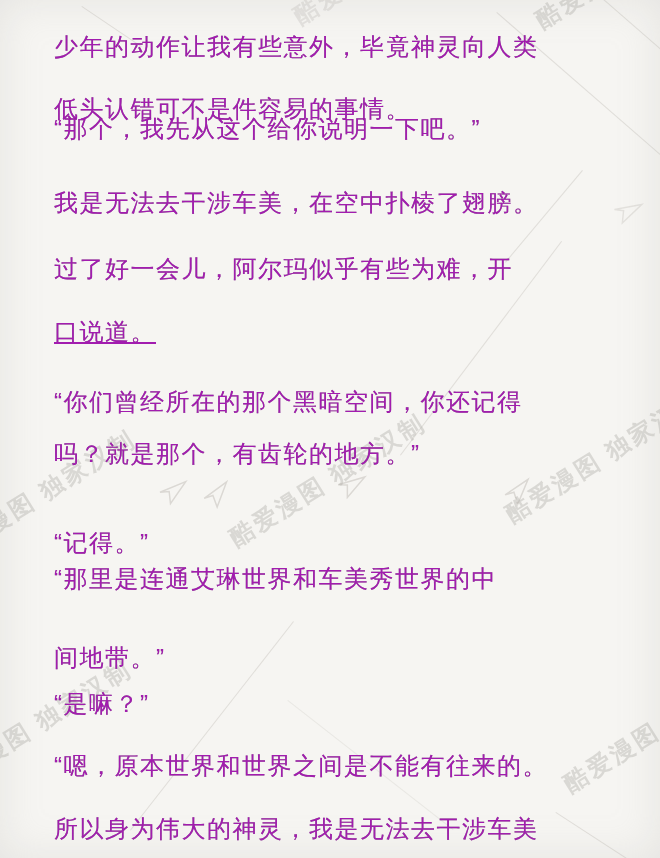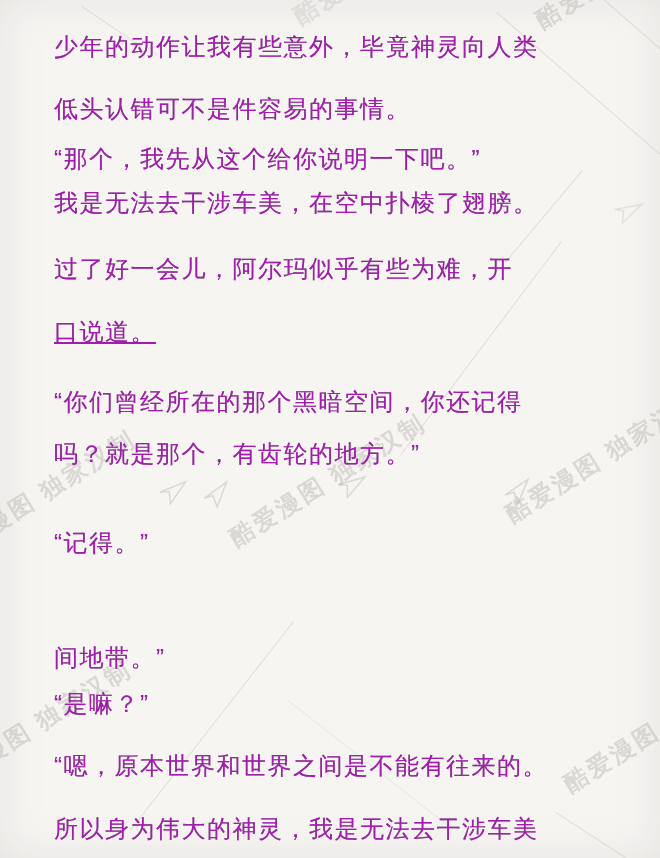--- a/index.html
+++ b/index.html
@@ -14,21 +14,21 @@
   .page::after{
     content:"";position:absolute;inset:0;pointer-events:none;
     box-shadow:inset 0 0 40px rgba(180,178,174,0.25);
   }
   .line{
     position:absolute;left:54px;
     font-size:24px;line-height:34px;letter-spacing:1.5px;
     color:#a21caf;font-weight:500;white-space:nowrap;
     text-shadow:0 0 0.6px rgba(30,30,30,0.45);
   }
-  .ln0{top:30px;}  .ln1{top:92px;}  .ln2{top:142px;} .ln3{top:186px;}
+  .ln0{top:30px;}  .ln1{top:92px;}  .ln2{top:112px;} .ln3{top:186px;}
   .ln4{top:252px;} .ln5{top:315px;text-decoration:underline;} .ln6{top:385px;} .ln7{top:437px;}
   .ln8{top:526px;} .ln9{top:562px;} .ln10{top:625px;margin-top:16px;}.ln11{top:687px;}
   .ln12{top:749px;}.ln13{top:812px;}
 
   .stamp{
     position:absolute;
     font-size:24px;font-weight:bold;letter-spacing:3px;white-space:nowrap;
     color:rgba(172,168,162,0.38);
     transform:rotate(-32deg);transform-origin:0 50%;
     pointer-events:none;
@@ -112,18 +112,19 @@
 
   <div class="line ln0">少年的动作让我有些意外，毕竟神灵向人类</div>
   <div class="line ln1">低头认错可不是件容易的事情。</div>
   <div class="line ln2">“那个，我先从这个给你说明一下吧。”</div>
   <div class="line ln3">我是无法去干涉车美，在空中扑棱了翅膀。</div>
   <div class="line ln4">过了好一会儿，阿尔玛似乎有些为难，开</div>
   <div class="line ln5">口说道。</div>
   <div class="line ln6">“你们曾经所在的那个黑暗空间，你还记得</div>
   <div class="line ln7">吗？就是那个，有齿轮的地方。”</div>
   <div class="line ln8">“记得。”</div>
+  <div class="line ln9">“那里是连通艾琳世界和车美秀世界的中</div>
   <div class="line ln10">间地带。”</div>
   <div class="line ln11">“是嘛？”</div>
   <div class="line ln12">“嗯，原本世界和世界之间是不能有往来的。</div>
   <div class="line ln13">所以身为伟大的神灵，我是无法去干涉车美</div>
 
 </div>
 
 </body></html>

